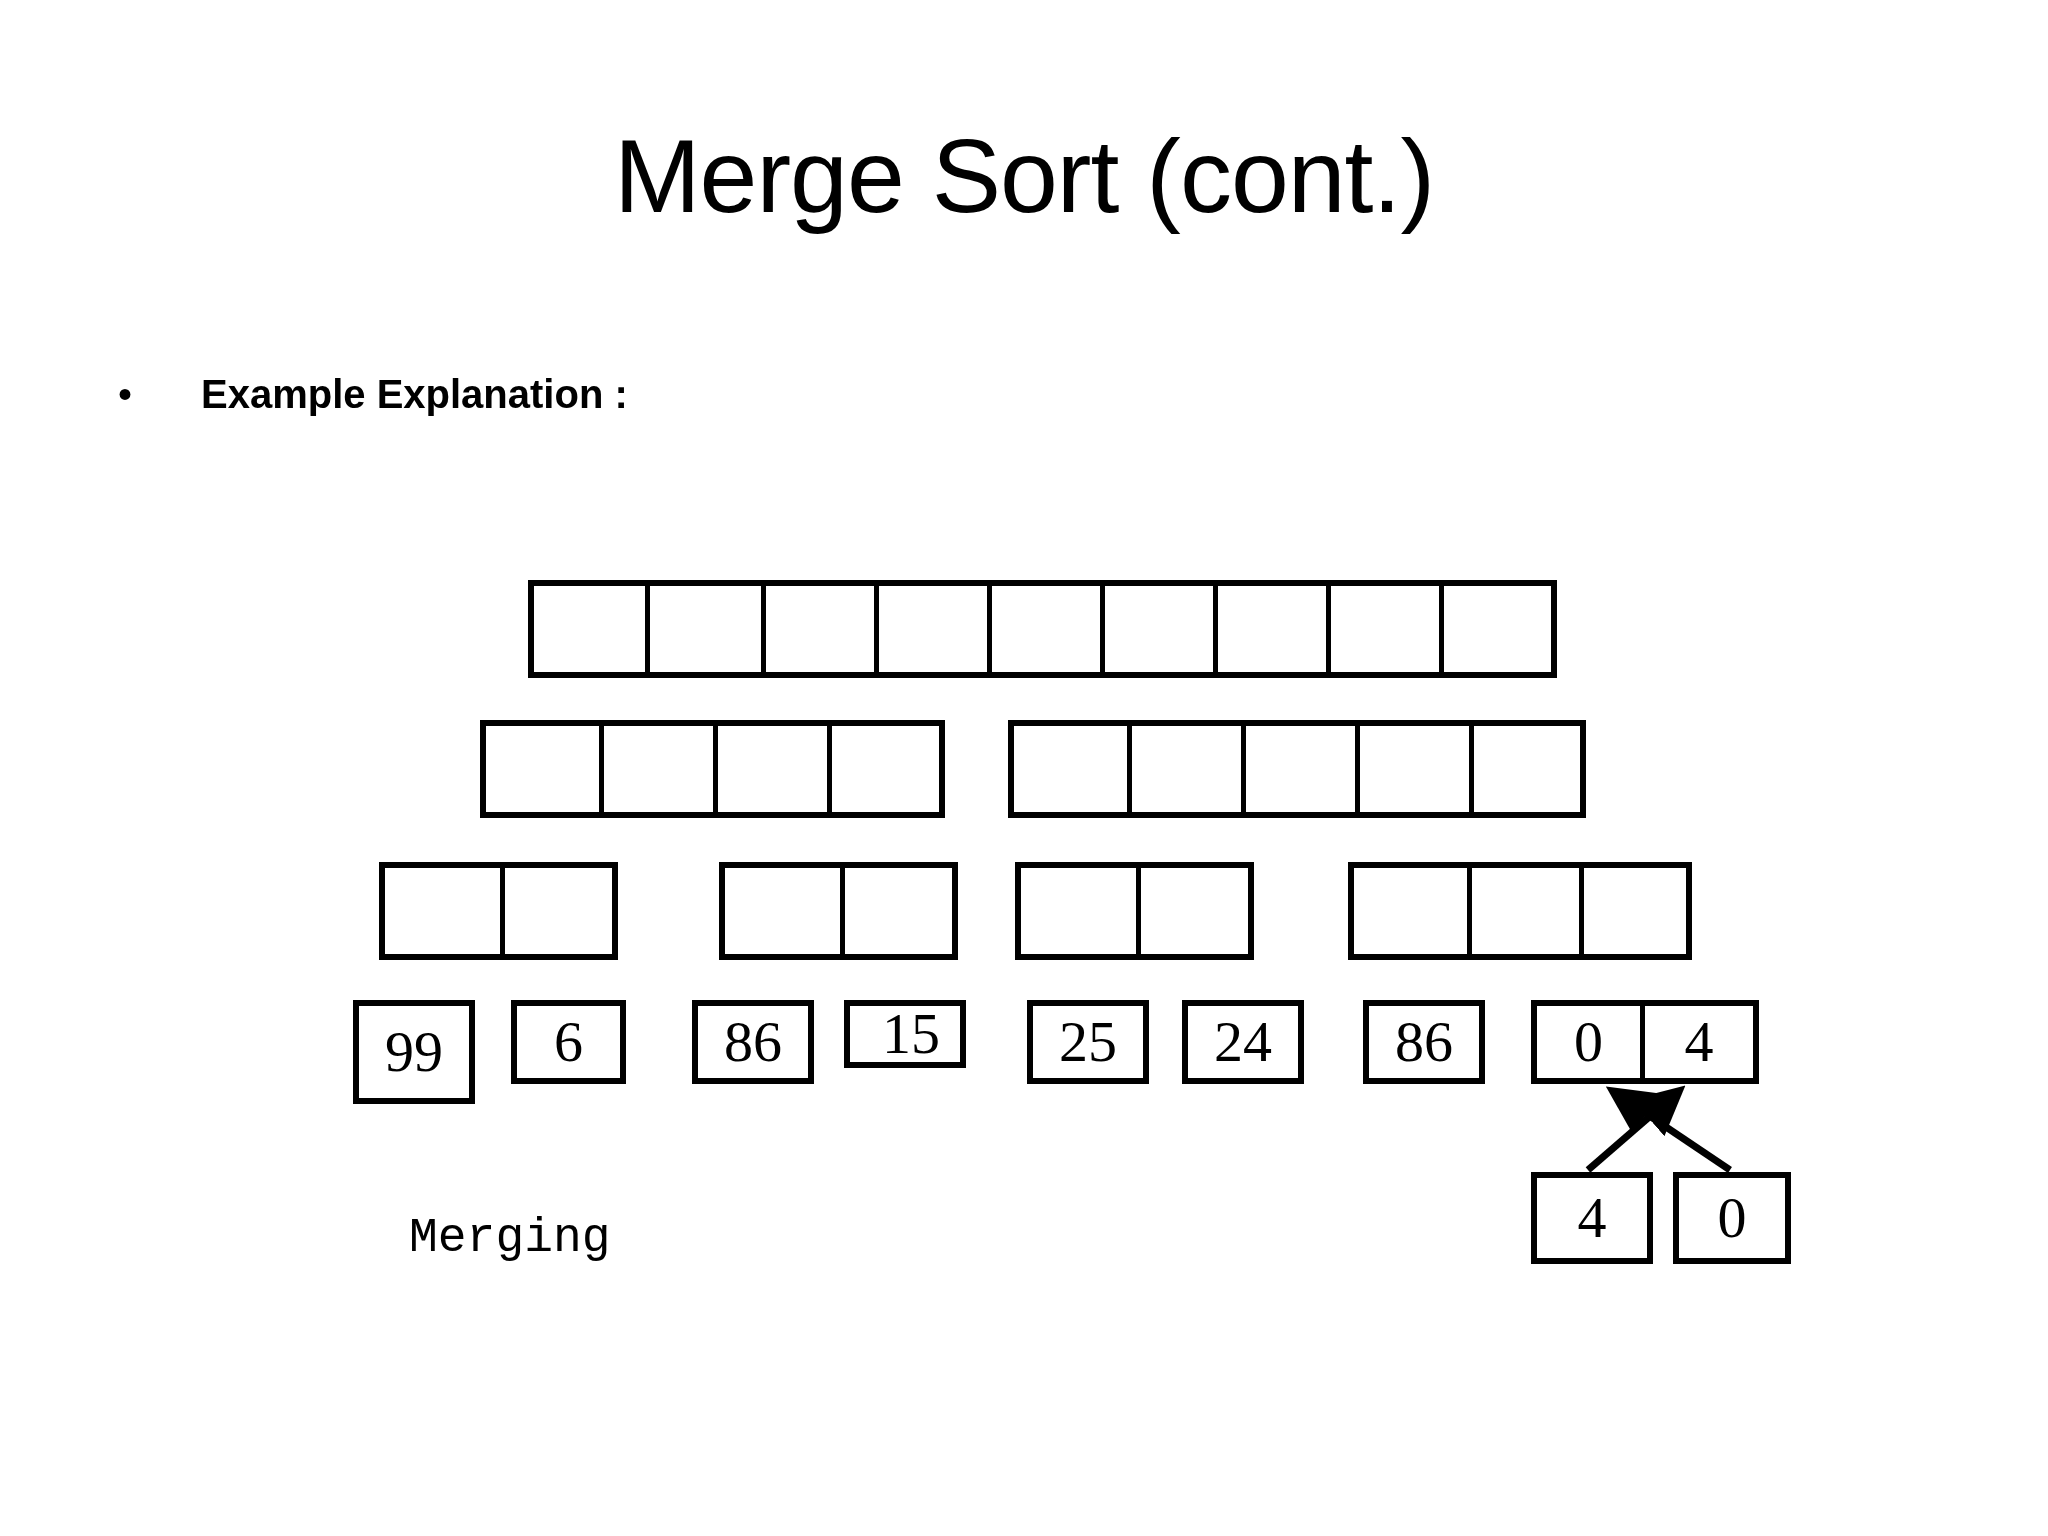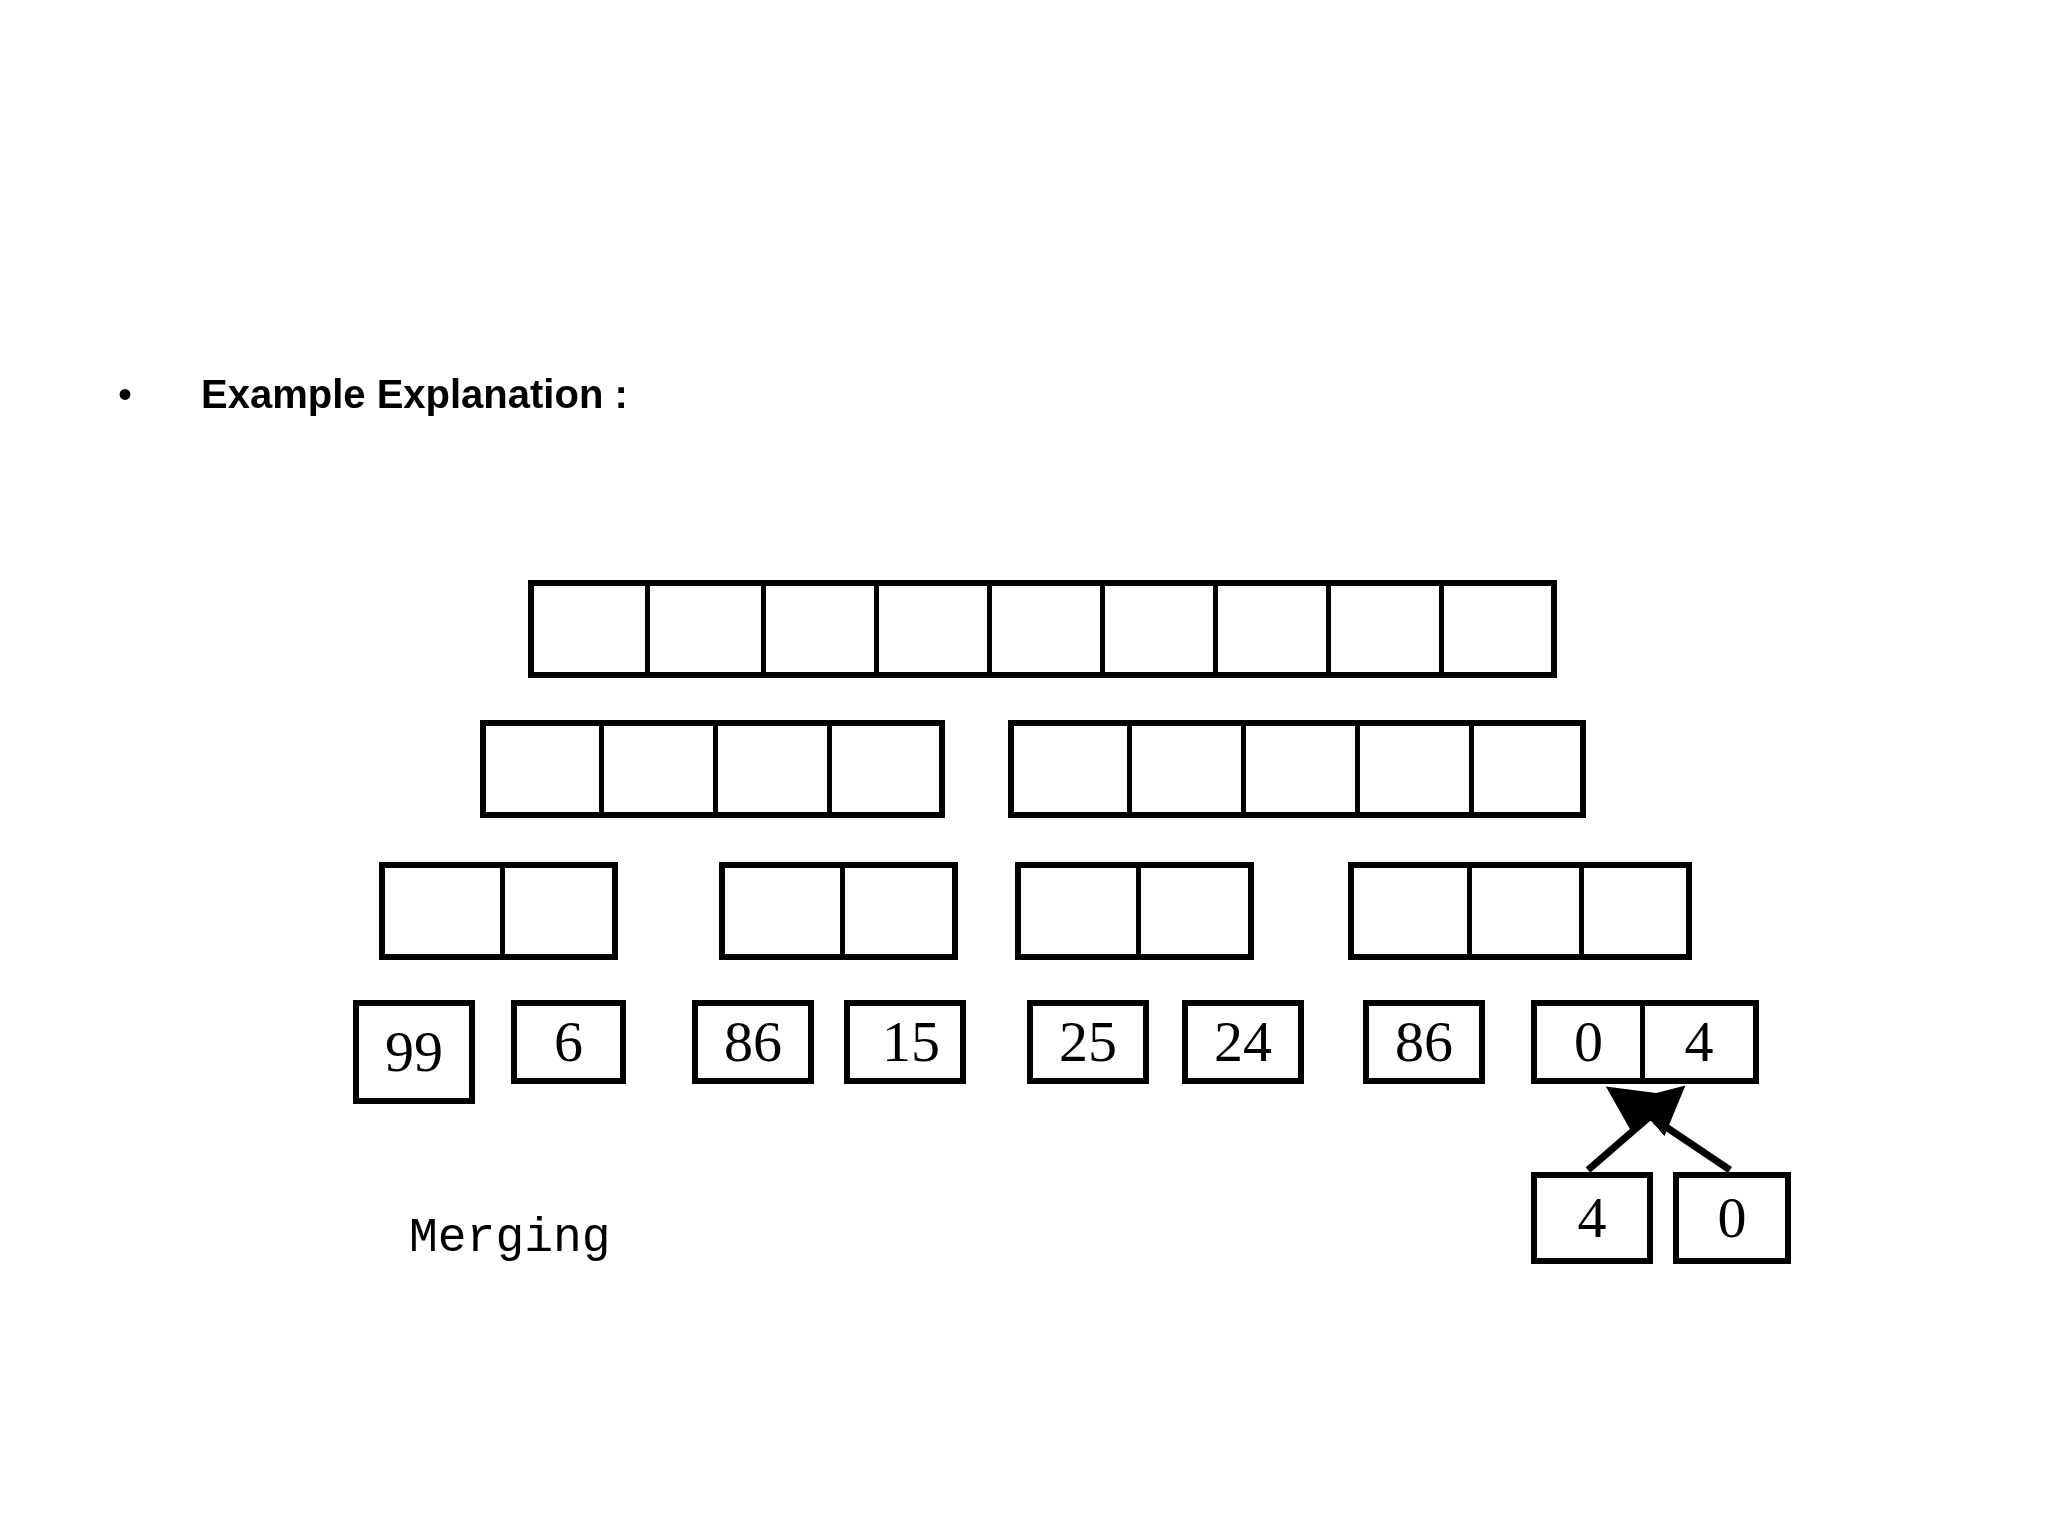--- a/index.html
+++ b/index.html
@@ -132,20 +132,21 @@
     width: 2048px;
     height: 1536px;
     pointer-events: none;
   }
 </style>
 </head>
 <body>
 
 <div id="slide">
 
+  <div id="slide-title">Merge Sort (cont.)</div>
 
   <div id="bullet-row">
     <span id="bullet-dot">•</span>
     <span id="bullet-text">Example Explanation :</span>
   </div>
 
   <div class="array-group" style="left:528px; top:580px; width:1029px; height:98px;">
     <div class="array-cell" style="width:116px;"></div>
     <div class="array-cell" style="width:116px;"></div>
     <div class="array-cell" style="width:113px;"></div>
@@ -198,21 +199,21 @@
   </div>
 
   <div class="leaf-box" style="left:511px; top:1000px; width:115px; height:84px;">
     <span>6</span>
   </div>
 
   <div class="leaf-box" style="left:692px; top:1000px; width:122px; height:84px;">
     <span>86</span>
   </div>
 
-  <div class="leaf-box" style="left:844px; top:1000px; width:122px; height:84px;padding-left:12px;">
+  <div class="leaf-box" style="left:844px; top:1000px; width:122px; height:68px;padding-left:12px;">
     <span>15</span>
   </div>
 
   <div class="leaf-box" style="left:1027px; top:1000px; width:122px; height:84px;">
     <span>25</span>
   </div>
 
   <div class="leaf-box" style="left:1182px; top:1000px; width:122px; height:84px;">
     <span>24</span>
   </div>

